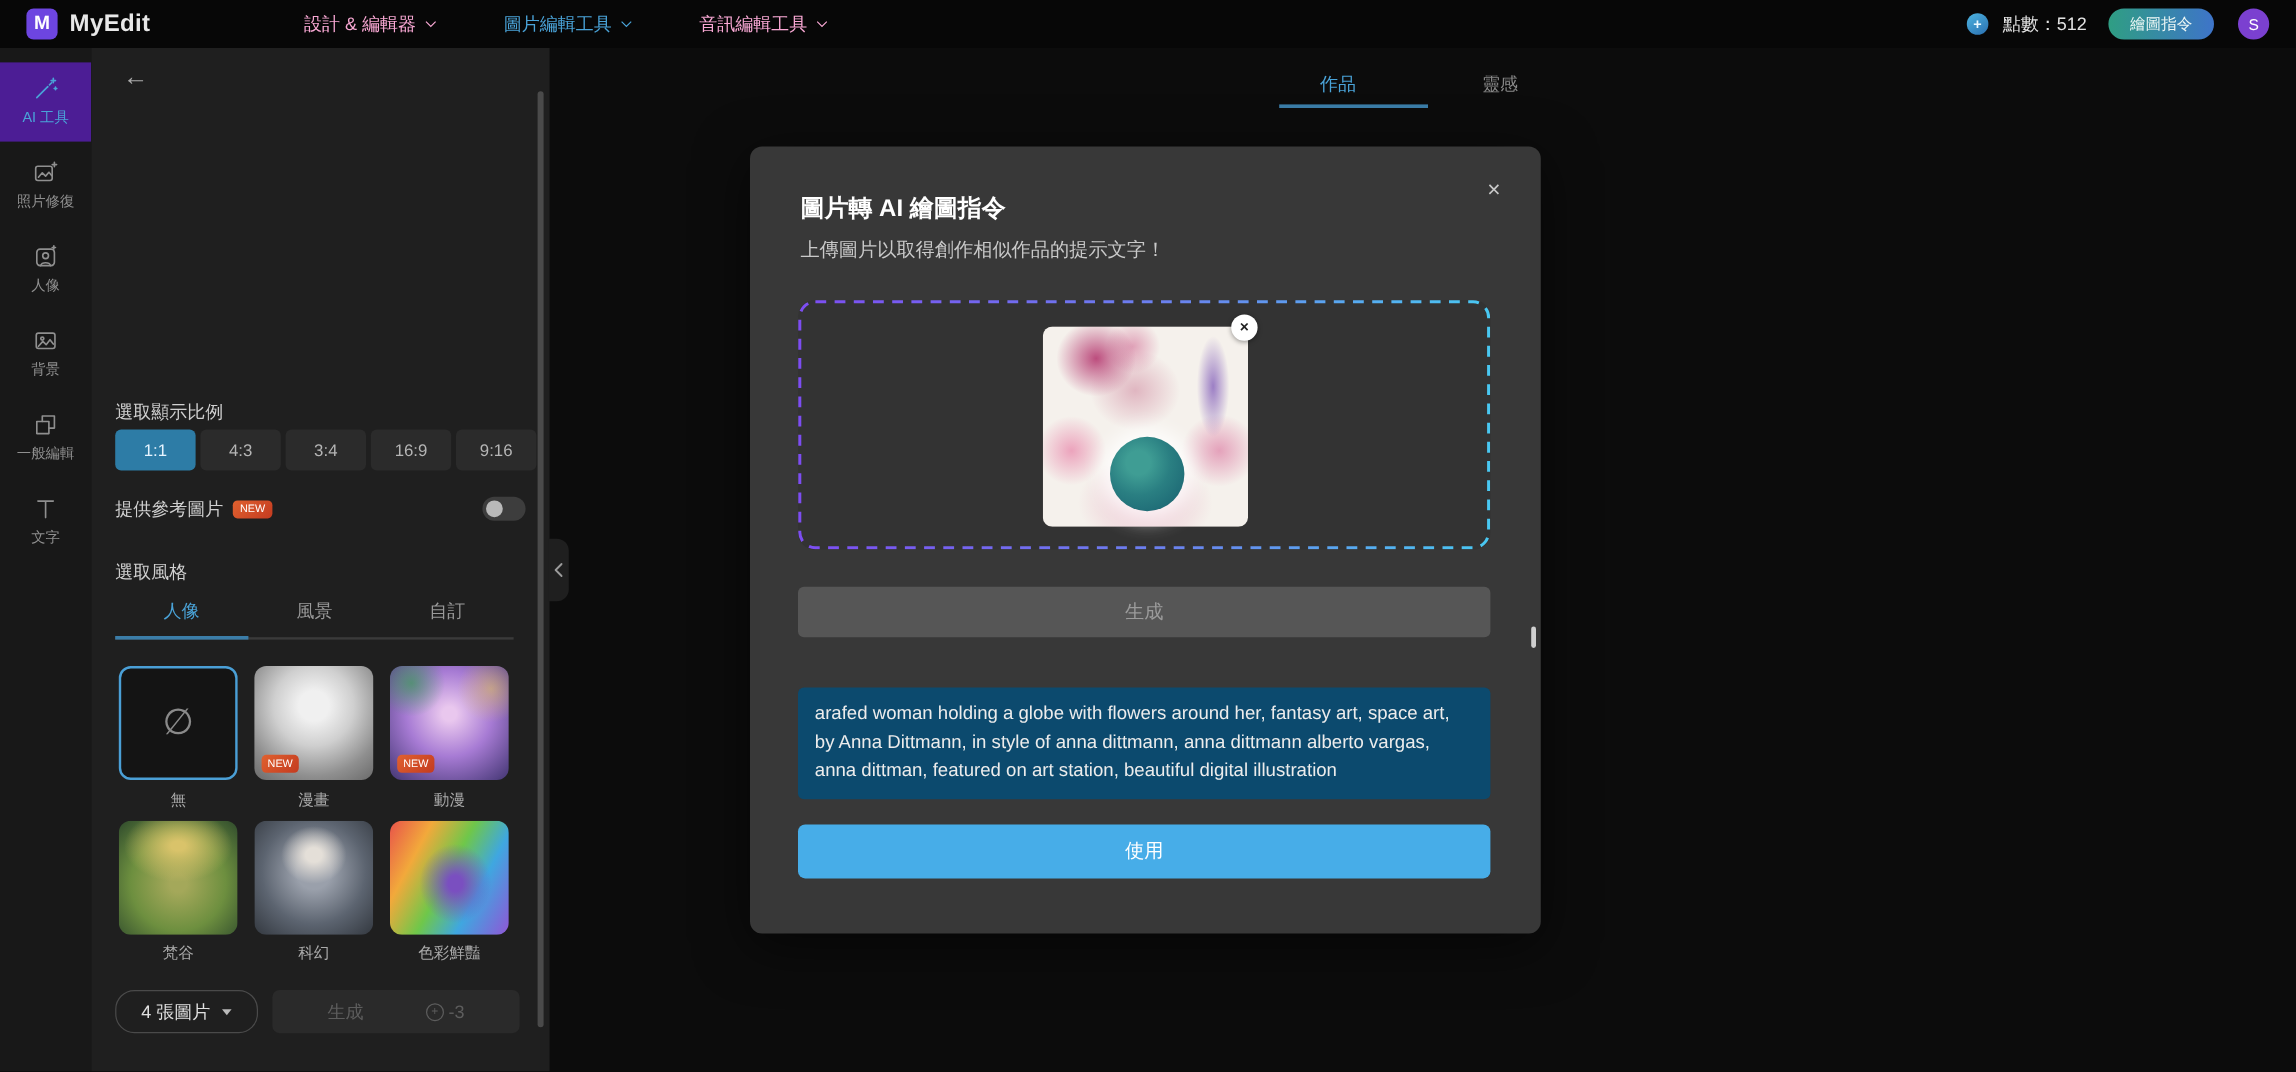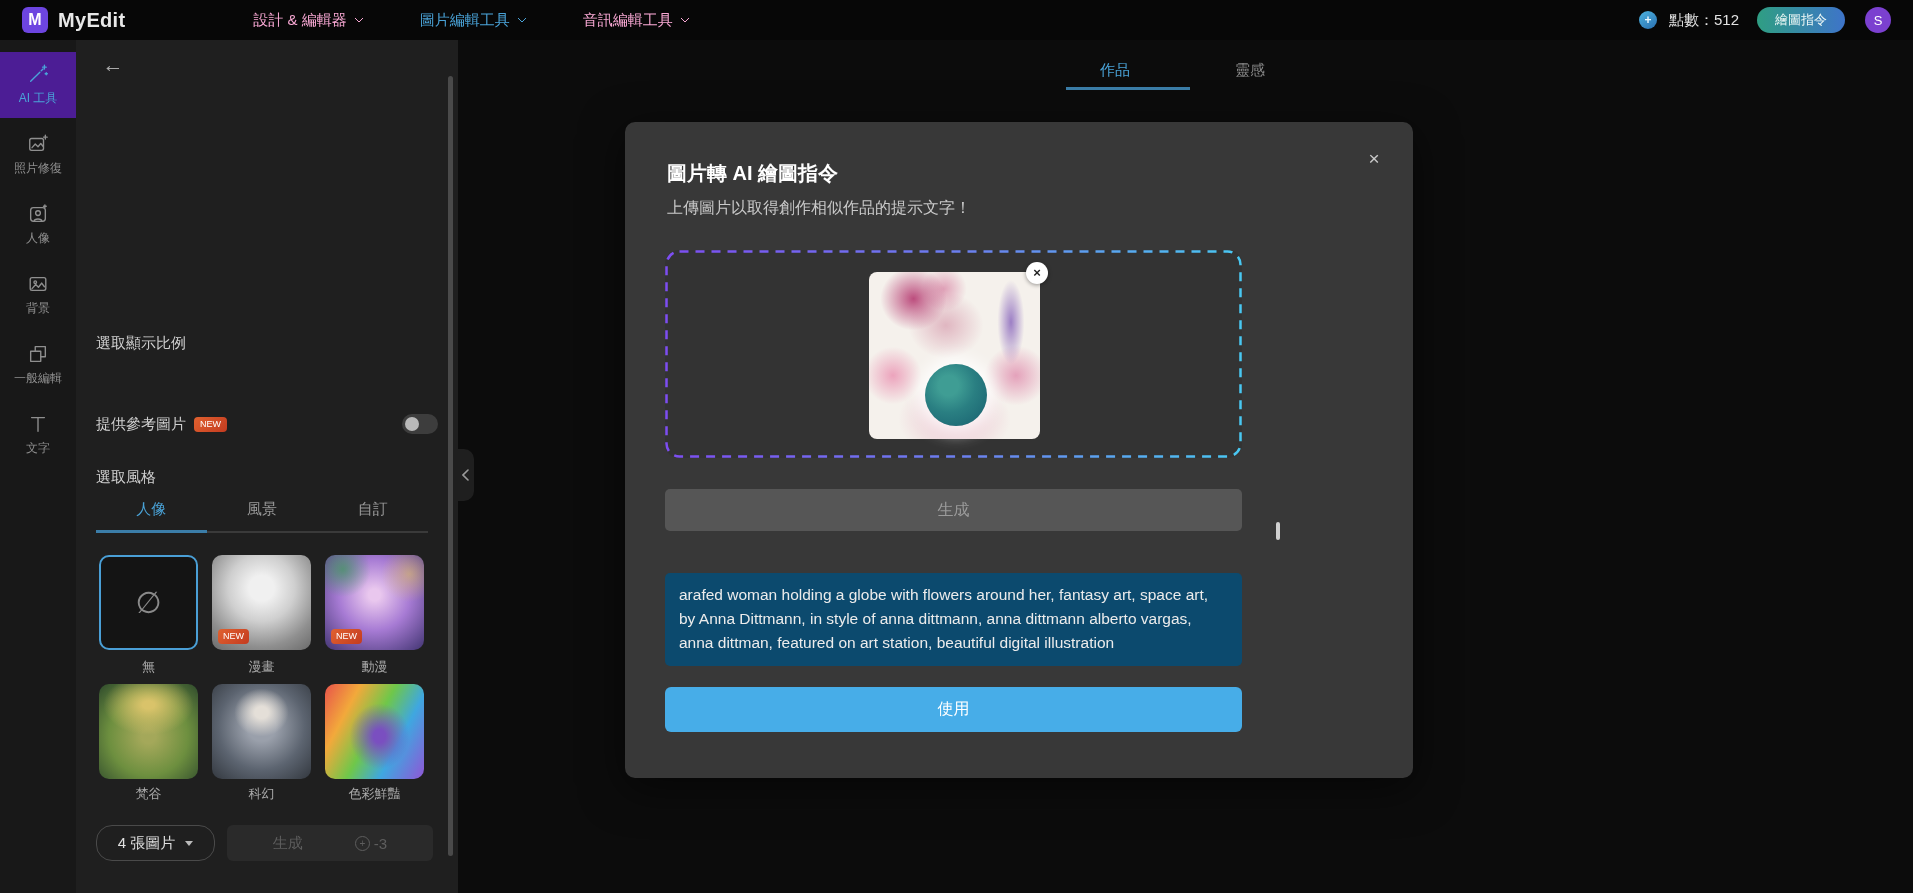--- a/index.html
+++ b/index.html
@@ -123,21 +123,21 @@
     color:#9a9a9a; cursor:pointer; }
   .panel-handle svg { stroke:currentColor; fill:none; stroke-width:1.6; stroke-linecap:round; }
 
   
   .ws-tab { position:absolute; top:61px; font-size:15px; cursor:pointer; }
   .ws-tab-works { left:1100px; color:#4aa3d8; }
   .ws-tab-inspire { left:1235px; color:#8a8a8a; }
   .ws-underline { position:absolute; left:1066px; top:87px; width:124px; height:3px; background:#3b7da8; }
 
   
-  .modal { position:absolute; left:625px; top:122px; width:788px; height:656px; background:#383838;
+  .modal { position:absolute; left:625px; top:122px; width:659px; height:656px; background:#383838;
     border-radius:10px; box-shadow:0 10px 44px rgba(0,0,0,.55); z-index:70; }
   .modal-title { position:absolute; left:42px; top:38px; font-size:20px; font-weight:bold; color:#fff; }
   .modal-subtitle { position:absolute; left:42px; top:76px; font-size:16px; color:#c9c9c9; }
   .modal-close { position:absolute; right:28px; top:26px; width:22px; height:22px; background:none; border:none;
     color:#c9c9c9; font-size:19px; cursor:pointer; line-height:22px; text-align:center; font-family:inherit; }
   .upload-zone { position:absolute; left:40px; top:128px; width:577px; height:208px; background:#333;
     border-radius:14px; cursor:pointer; }
   .upload-zone svg.dash { position:absolute; inset:0; }
   .preview-img { position:absolute; left:204px; top:22px; width:171px; height:167px; border-radius:8px;
     background:
@@ -249,20 +249,27 @@
     <span>文字</span>
   </div>
 </aside>
 
 <section class="panel">
   <button class="back-btn">←</button>
 
 
 
   <div class="section-label ratio-label">選取顯示比例</div>
+  <div class="ratio-row">
+    <button class="ratio-btn active">1:1</button>
+    <button class="ratio-btn">4:3</button>
+    <button class="ratio-btn">3:4</button>
+    <button class="ratio-btn">16:9</button>
+    <button class="ratio-btn">9:16</button>
+  </div>
 
   <div class="ref-row">
     <span class="ref-label">提供參考圖片</span>
     <span class="new-badge">NEW</span>
     <div class="toggle">
         <div class="knob"></div>
       </div>
   </div>
 
   <div class="section-label style-label">選取風格</div>

